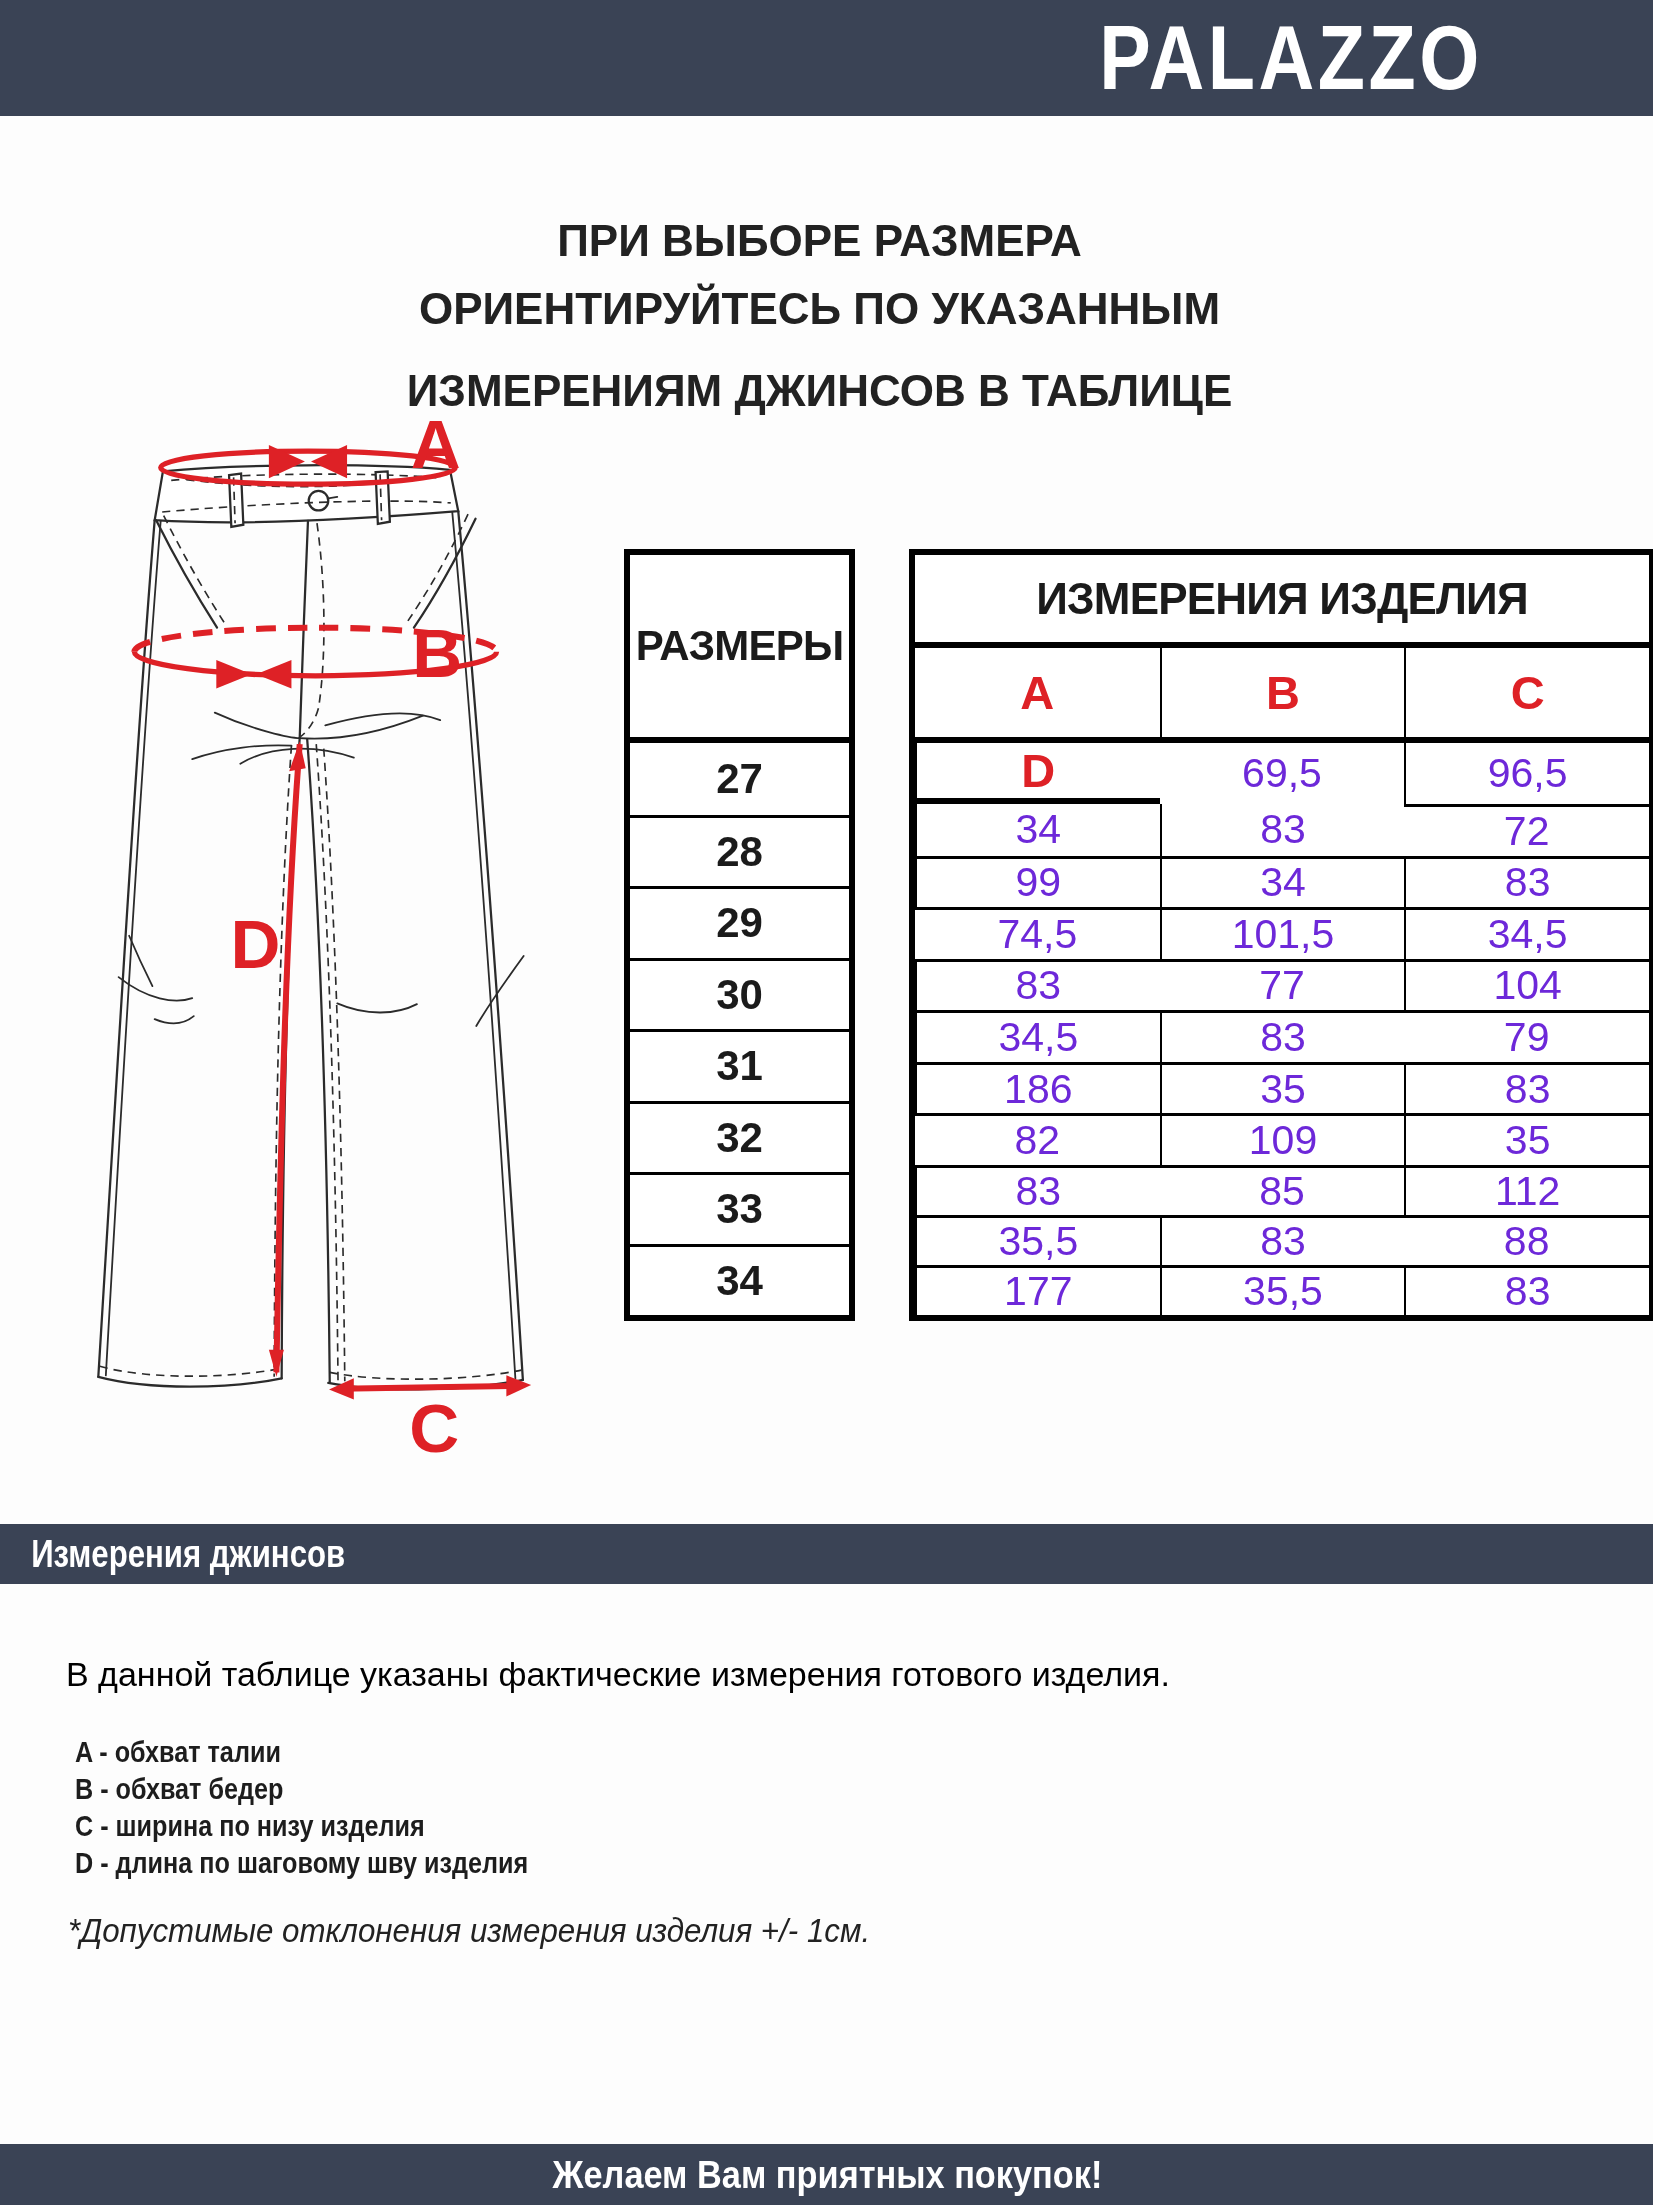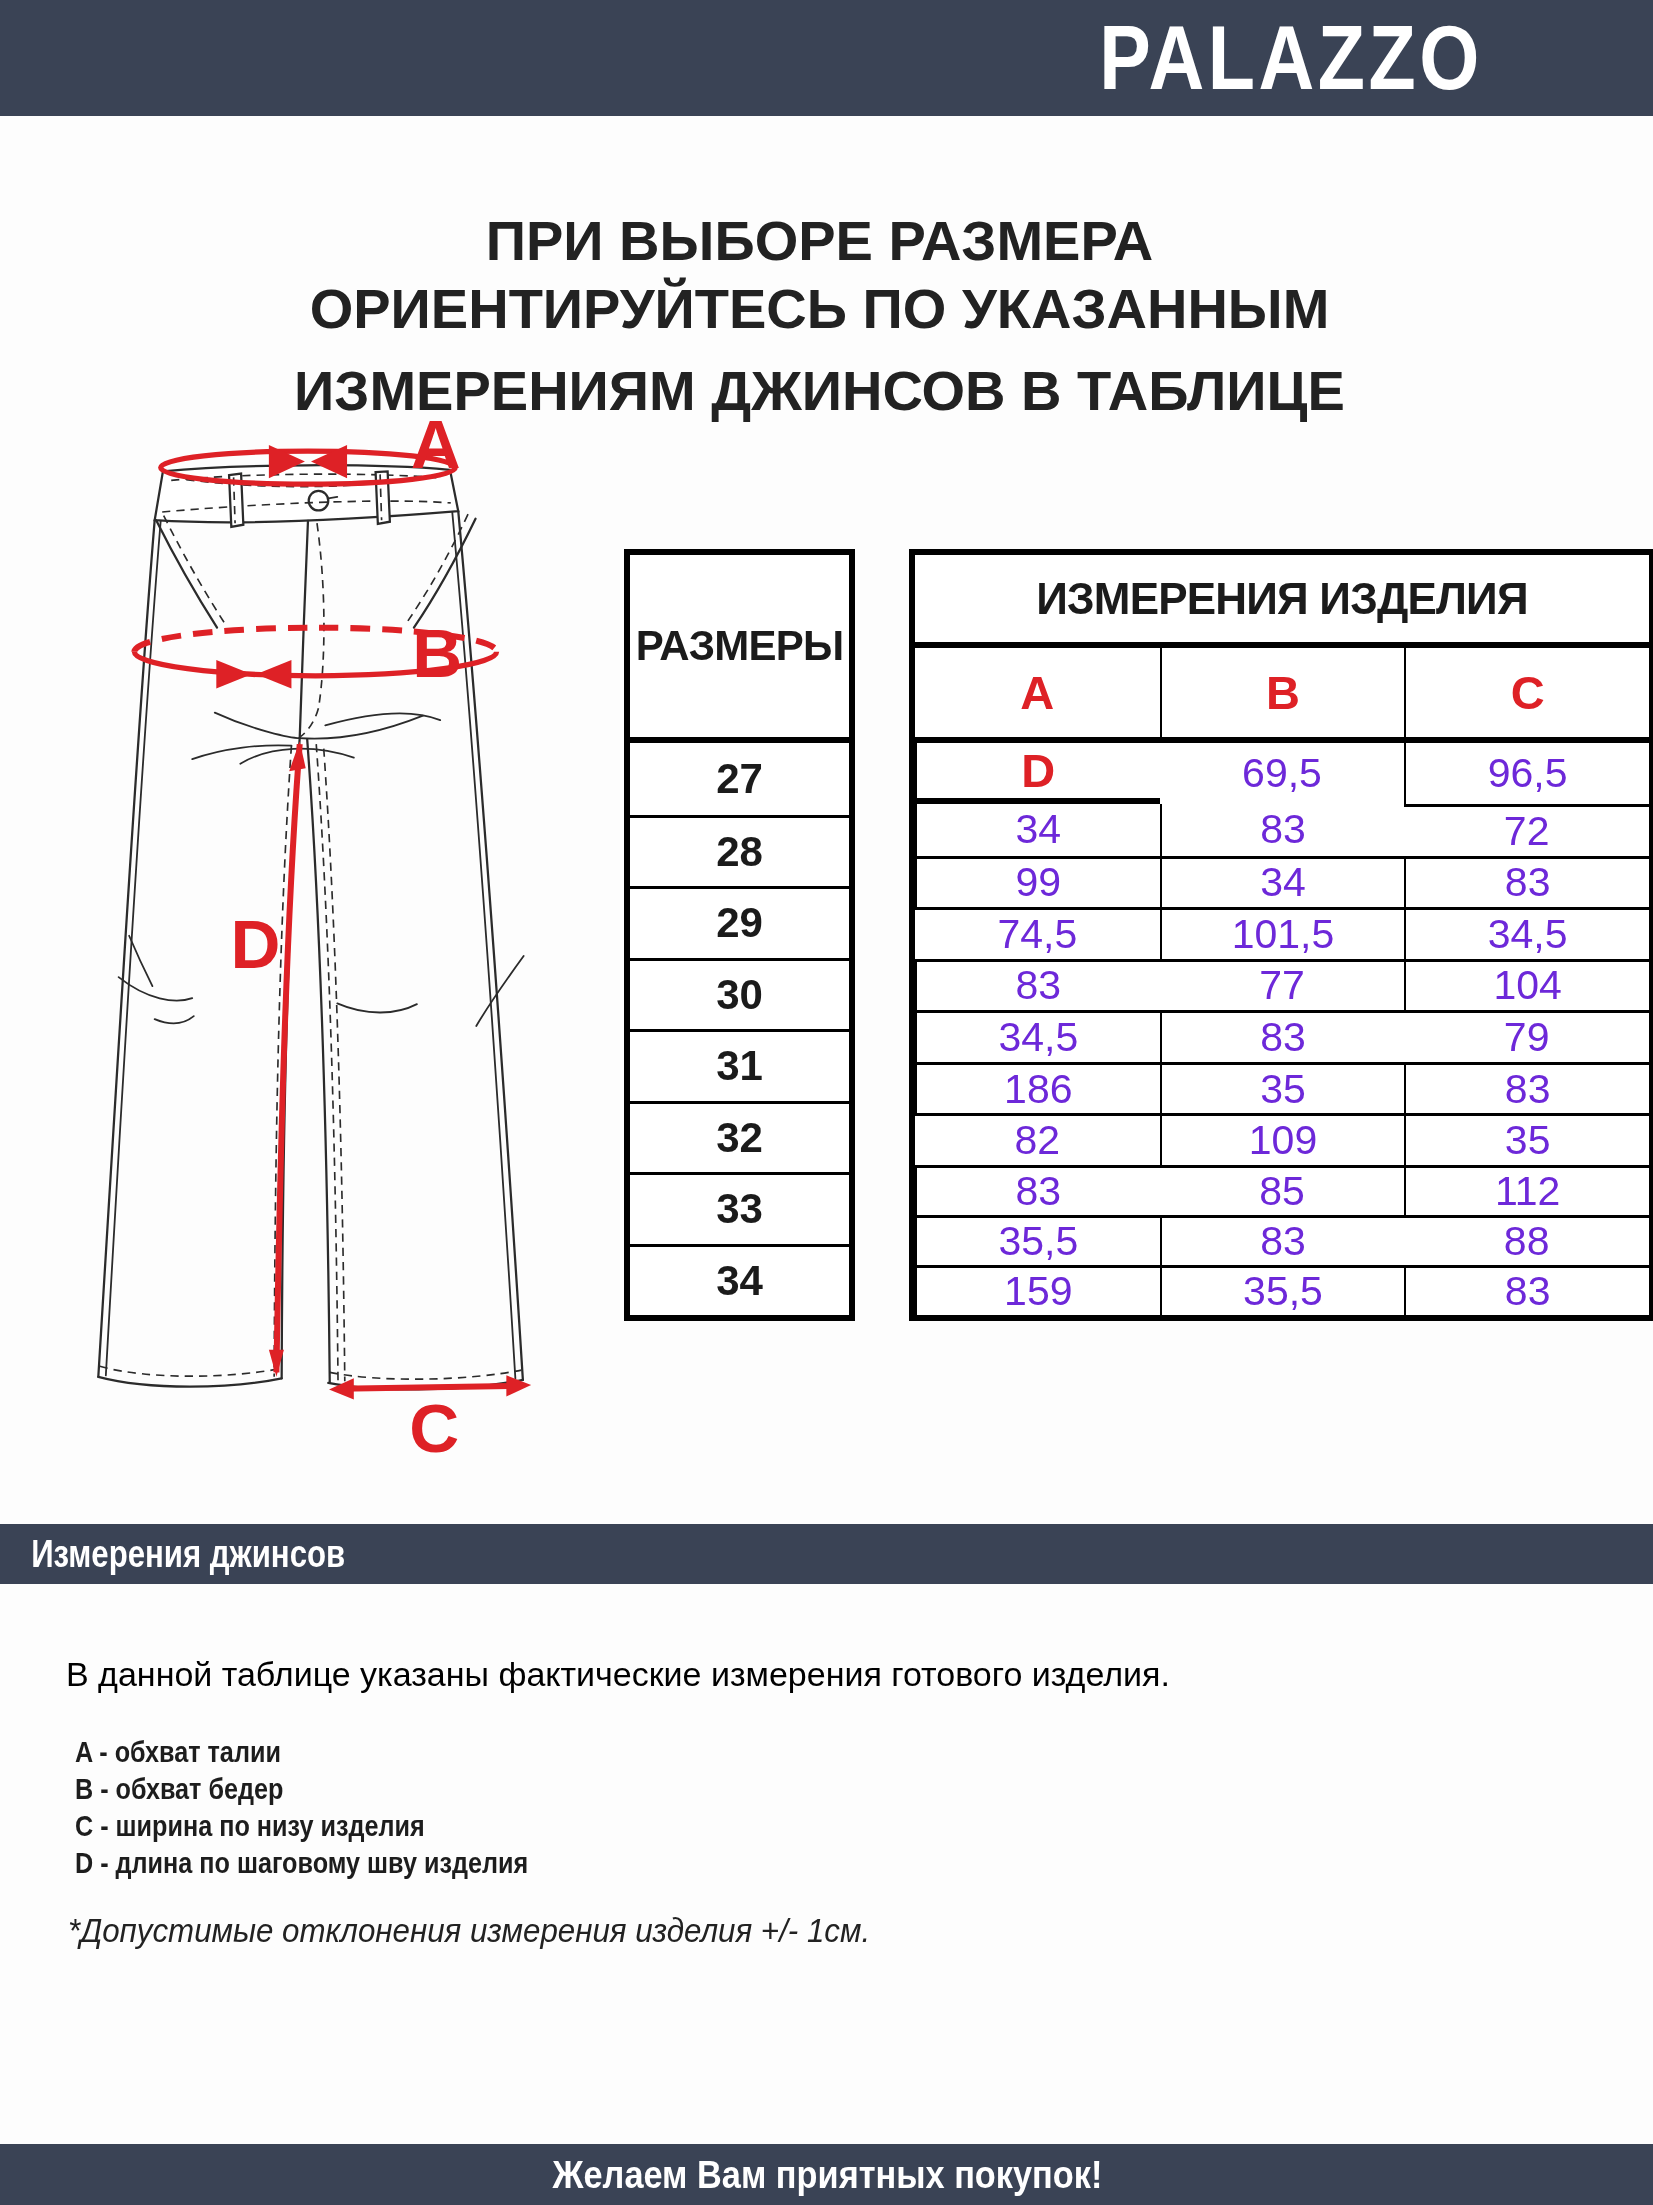--- a/index.html
+++ b/index.html
@@ -26,21 +26,21 @@
   .brand{
     color:#fff;font-weight:bold;font-size:84px;letter-spacing:3.8px;
     padding-right:186px;
     display:inline-block;transform:scale(0.92,1.08);transform-origin:right center;
   }
   
   .heading{
     position:absolute;left:0;top:207px;width:1639px;
     text-align:center;font-weight:bold;color:#222;
   }
-  .heading .hl{font-size:56px;line-height:68px;letter-spacing:0;}
+  .heading .hl{font-size:44px;line-height:68px;letter-spacing:0;}
   .heading .hl3{margin-top:13.5px;}
   
   .jeans{position:absolute;left:66px;top:406px;width:517px;height:1052px;}
   .jeans .art{stroke:var(--line);fill:none;stroke-width:3;stroke-linecap:round;}
   .jeans .thin{stroke-width:2.4;}
   .jeans .dash{stroke:var(--line);fill:none;stroke-width:2.2;stroke-dasharray:11 8;}
   .jeans .fillw{fill:#fff;}
   .jeans .red{stroke:var(--red);fill:none;}
   .jeans .redfill{fill:var(--red);stroke:none;}
   .jeans .rlabel{fill:var(--red);font-family:"Liberation Sans",sans-serif;
@@ -225,21 +225,21 @@
     <div class="cell val-cell vline">109</div>
     <div class="cell val-cell vline">35</div>
     <div class="cell val-cell vline">83</div>
 
     <div class="cell val-cell">85</div>
     <div class="cell val-cell vline">112</div>
     <div class="cell val-cell vline">35,5</div>
     <div class="cell val-cell vline">83</div>
 
     <div class="cell val-cell">88</div>
-    <div class="cell val-cell vline">159</div>
+    <div class="cell val-cell vline">177</div>
     <div class="cell val-cell vline">35,5</div>
     <div class="cell val-cell vline">83</div>
   </div>
 
   <div class="section-bar">
     <span>Измерения джинсов</span>
   </div>
 
   <div class="desc">В данной таблице указаны фактические измерения готового изделия.</div>
 

